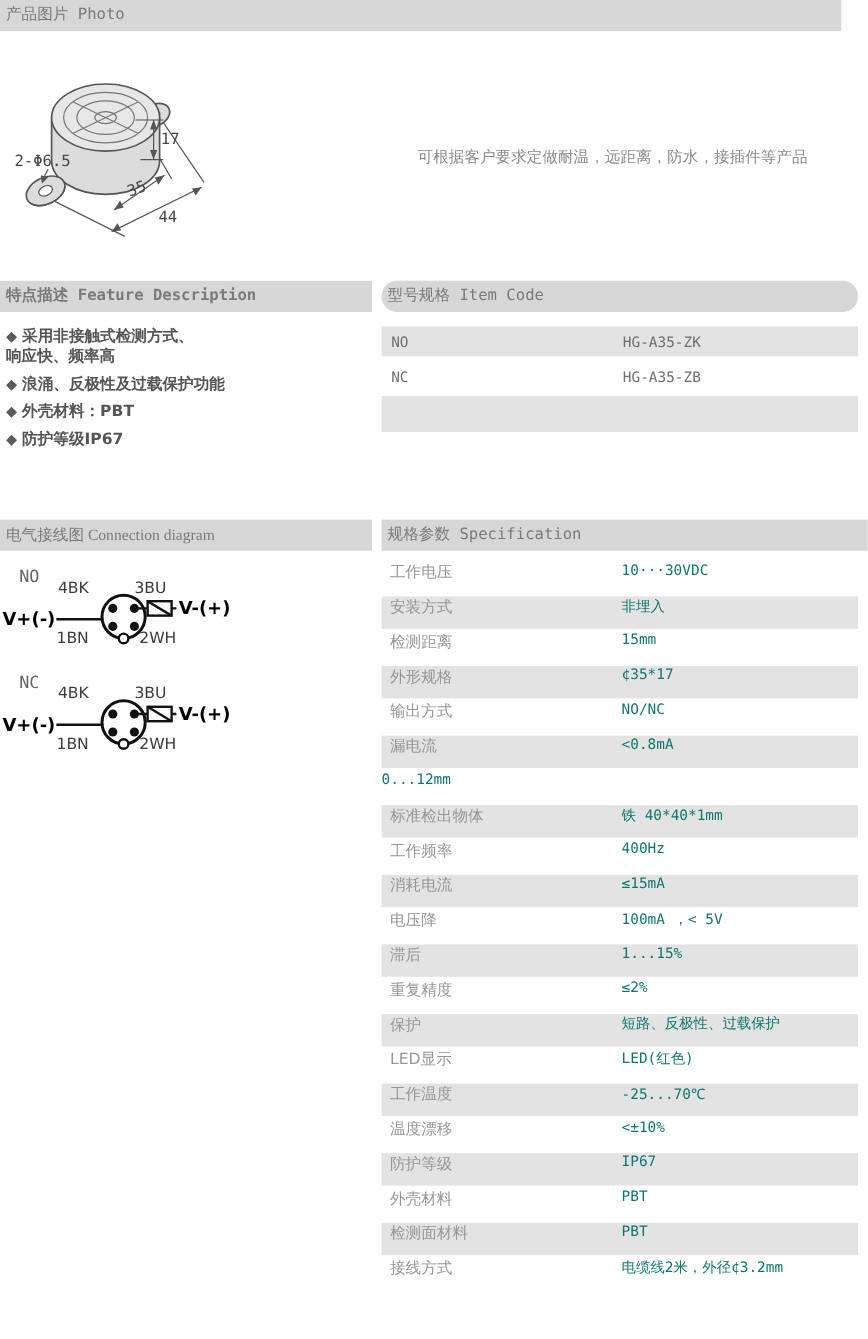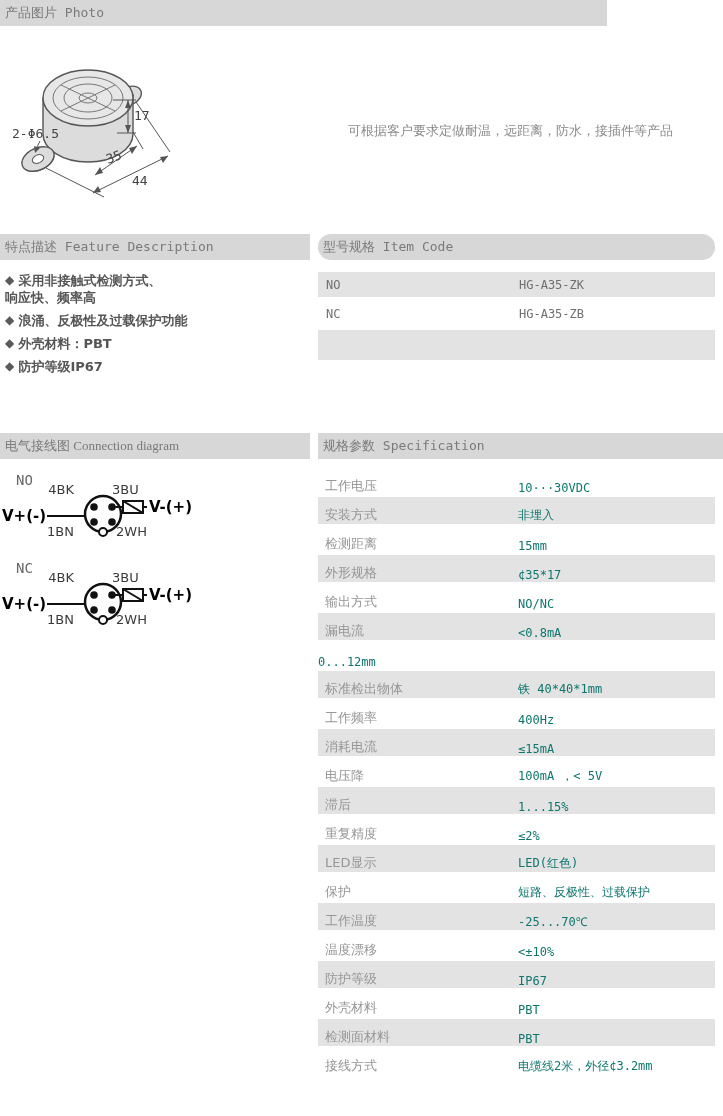--- a/index.html
+++ b/index.html
@@ -9,22 +9,22 @@
   }
   .abs{position:absolute;}
   .mono{font-family:"DejaVu Sans Mono","Liberation Mono",monospace;}
 
   
   .bar{
     background:#d7d7d7;color:#7a7a7a;font-size:13px;height:26px;line-height:26px;
     padding-left:5px;box-sizing:border-box;
     font-family:"DejaVu Sans Mono","DejaVu Sans",monospace;
   }
-  #bar-photo{left:0;top:7;width:607px;}
-  #bar-features{left:0;top:234px;width:310px;}
+  #bar-photo{left:0;top:7;width:701px;}
+  #bar-features{left:0;top:234px;width:310px;font-weight:bold;}
   #bar-itemcode{left:318px;top:234px;width:397px;border-radius:13px;}
   #bar-connection{left:0;top:433px;width:310px;font-family:Liberation Serif, serif;}
   #bar-spec{left:318px;top:433px;width:406px;}
 
   
   #product-drawing{left:12px;top:62px;}
   #photo-note{
     left:348px;top:122px;width:355px;font-size:13px;color:#8a8a8a;white-space:nowrap;
   }
 
@@ -50,21 +50,21 @@
   
   .conn-svg{position:absolute;left:0;width:300px;height:84px;}
   #conn-area .conn-svg:nth-of-type(1){top:468px;}
   #conn-area .conn-svg:nth-of-type(2){top:556px;}
   .conn-label{font:14px "DejaVu Sans Mono",monospace;fill:#666;}
   .pin-label{font:13px "DejaVu Sans","Liberation Sans",sans-serif;fill:#3a3a3a;}
   .term-label{font:bold 15px "DejaVu Sans","Liberation Sans",sans-serif;fill:#000;}
 
   
   #spec-table{left:318px;top:468px;width:397px;}
-  .spec-row{display:flex;align-items:flex-end;height:27px;margin-bottom:2px;}
+  .spec-row{display:flex;align-items:flex-start;height:27px;margin-bottom:2px;}
   #spec-table .spec-row:nth-child(even){background:#e3e3e3;}
   .spec-label{width:193px;padding-left:7px;font-size:13px;color:#969696;}
   .spec-value{font-size:12px;color:#0f766e;font-family:"DejaVu Sans Mono","Liberation Mono",monospace;}
 
   
   .part{fill:#dcdcdc;stroke:#555;stroke-width:1.4;}
   .part-top{fill:#e7e7e7;stroke:#555;stroke-width:1.4;}
   .ring{fill:none;stroke:#777;stroke-width:1;}
   .dim{stroke:#555;stroke-width:1;fill:none;}
   .dim-text{font:13px "DejaVu Sans Mono",monospace;fill:#444;}
@@ -300,30 +300,30 @@
       <div class="spec-label">滞后</div>
       <div class="spec-value">1...15%</div>
     </div>
 
     <div class="spec-row">
       <div class="spec-label">重复精度</div>
       <div class="spec-value">≤2%</div>
     </div>
 
     <div class="spec-row">
+      <div class="spec-label">保护</div>
+      <div class="spec-value">短路、反极性、过载保护</div>
+    </div>
+
+    <div class="spec-row">
       <div class="spec-label">LED显示</div>
       <div class="spec-value">LED(红色)</div>
     </div>
 
     <div class="spec-row">
-      <div class="spec-label">保护</div>
-      <div class="spec-value">短路、反极性、过载保护</div>
-    </div>
-
-    <div class="spec-row">
       <div class="spec-label">工作温度</div>
       <div class="spec-value">-25...70℃</div>
     </div>
 
     <div class="spec-row">
       <div class="spec-label">温度漂移</div>
       <div class="spec-value">&lt;±10%</div>
     </div>
 
     <div class="spec-row">

